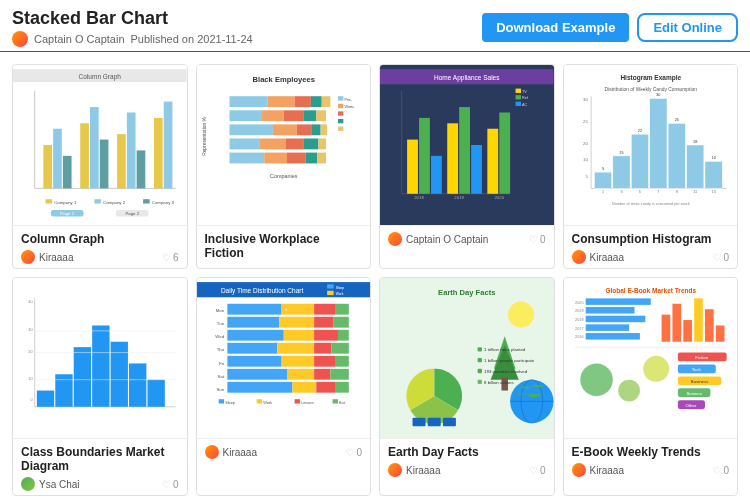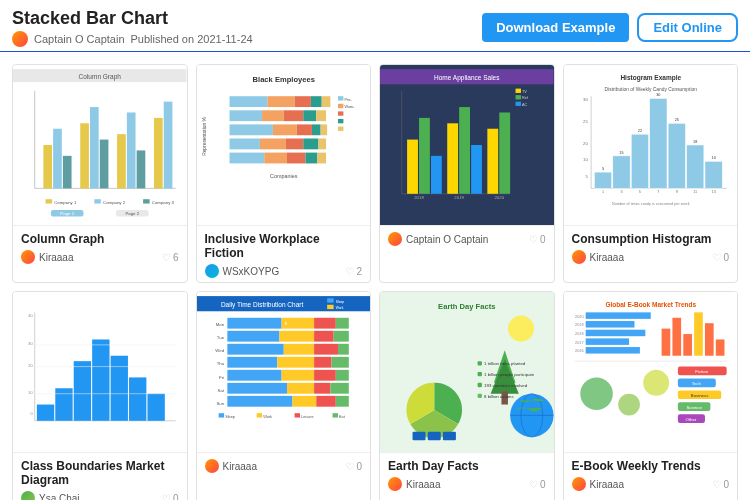--- a/index.html
+++ b/index.html
@@ -279,30 +279,20 @@
         <text x="136" y="29" font-size="3.5" fill="#555">Pre-</text>
         <rect x="130" y="32" width="5" height="4" fill="#f4a261"></rect>
         <text x="136" y="36" font-size="3.5" fill="#555">Wom-</text>
         <rect x="130" y="39" width="5" height="4" fill="#e76f51"></rect>
         <rect x="130" y="46" width="5" height="4" fill="#2a9d8f"></rect>
         <rect x="130" y="53" width="5" height="4" fill="#e9c46a"></rect>
       </svg>
     </div>
     <div class="card-info">
       <div class="card-title">Inclusive Workplace Fiction</div>
-      <div class="card-footer">
-        <div class="card-author">
-          <span class="avatar-tiny avatar-blue"></span>
-          <span class="author-name">WSxKOYPG</span>
-        </div>
-        <div class="card-likes">
-          <span class="heart-icon">♡</span>
-          <span>2</span>
-        </div>
-      </div>
     </div>
   </div>
 
   <div class="card">
     <div class="card-thumb thumb3">
       <svg viewBox="0 0 160 140" class="thumb-svg">
         <rect width="160" height="140" fill="#2a3a5c"></rect>
 
         <rect x="0" y="0" width="160" height="14" fill="#6a3fa0"></rect>
         <text x="80" y="10" text-anchor="middle" font-size="6" fill="#fff">Home Appliance Sales</text>

